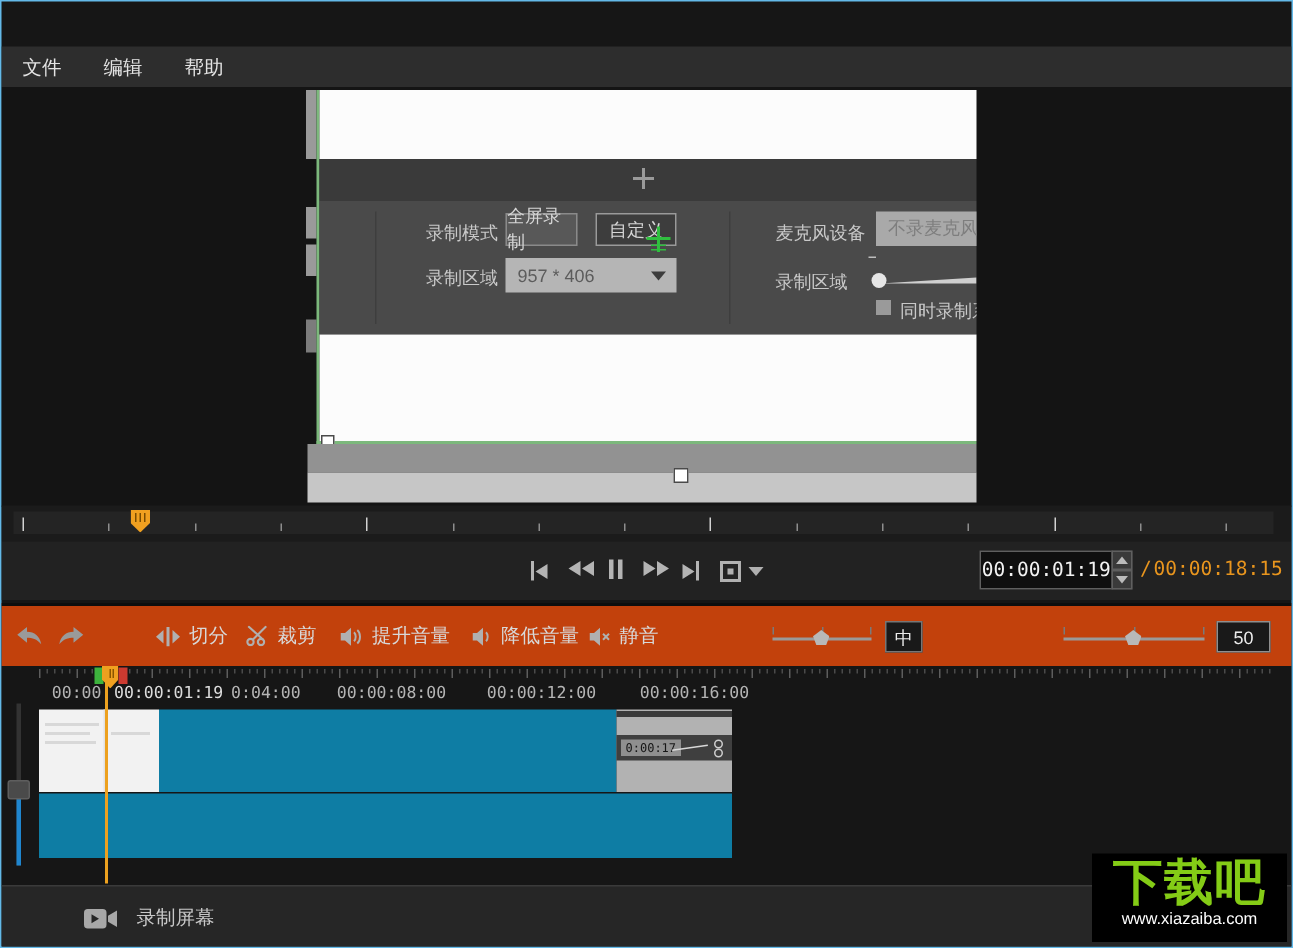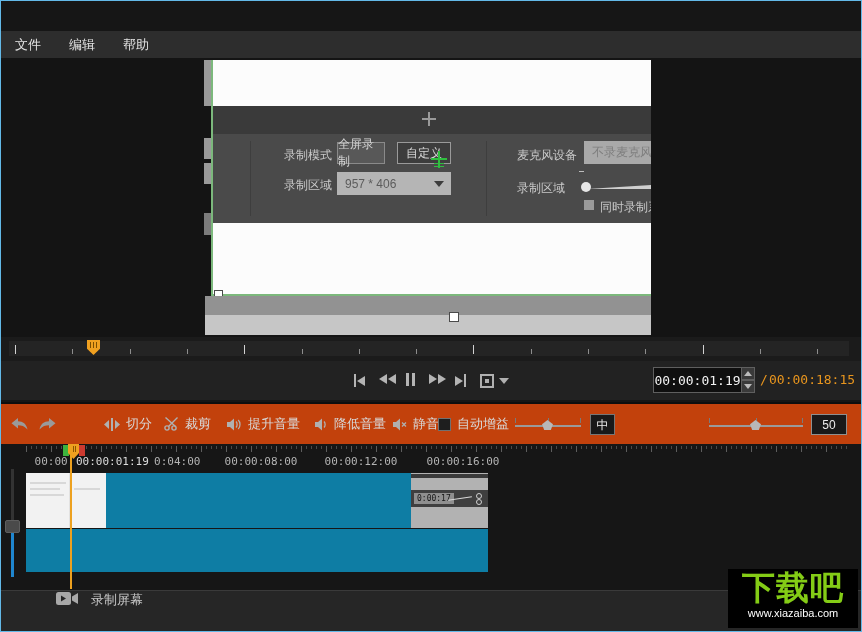--- a/index.html
+++ b/index.html
@@ -82,21 +82,21 @@
   .vslider-blue{background:#1f86cf;}
   .vslider-thumb{background:#4a4a4a;border:1px solid #5e5e5e;border-radius:2px;box-sizing:border-box;}
   .clip-teal{background:#0e7da4;}
   .clip-white{background:#f2f2f2;}
   .clip-gray{background:#b2b2b2;}
   .thumbline{background:#d8d8d8;}
   .miniclock{position:absolute;left:3px;top:3px;background:#8f8f8f;color:#161616;font-size:8px;
              line-height:11px;padding:0 3px;font-family:"DejaVu Sans Mono",monospace;}
   
   .bottombar{left:0;top:589px;width:100%;height:43px;background:#262626;border-top:1px solid #3a3a3a;
-             box-sizing:border-box;display:flex;align-items:flex-start;}
+             box-sizing:border-box;display:flex;align-items:center;}
   .bb-label{color:#c8c8c8;font-size:13px;margin-left:12px;}
   
   .watermark{left:727px;top:568px;width:130px;height:59px;background:#000;z-index:9;
              display:flex;flex-direction:column;align-items:center;justify-content:flex-start;}
   .wm-title{color:#84cc16;font-size:33px;font-weight:bold;line-height:38px;letter-spacing:1px;}
   .wm-url{color:#fff;font-size:11px;line-height:13px;}
 </style>
 </head>
 <body>
 
@@ -282,24 +282,20 @@
       <span>提升音量</span>
     </div>
     <div class="tbtn" style="left:392px">
       <svg width="14" height="13" viewBox="0 0 14 13">
         <polygon points="0,4 3,4 7,0.5 7,12.5 3,9 0,9" fill="#b0b0b0"></polygon>
         <path d="M9 4.5 L13 8.5 M13 4.5 L9 8.5" stroke="#b0b0b0" fill="none" stroke-width="1.3"></path>
       </svg>
       <span>静音</span>
     </div>
 
-    <div class="tbtn" style="left:437px">
-      <div class="cb"></div>
-      <span>自动增益</span>
-    </div>
     <div class="abs sl-track" style="left:514px;top:21px;width:66px">
       <div class="sl-tick" style="left:0"></div>
         <div class="sl-tick" style="left:33px"></div>
         <div class="sl-tick" style="right:0"></div>
       <div class="sl-thumb" style="left:27px"></div>
     </div>
     <div class="abs valbox" style="left:589px;top:10px;width:25px;height:21px;line-height:20px">
       <span>中</span>
     </div>
 

